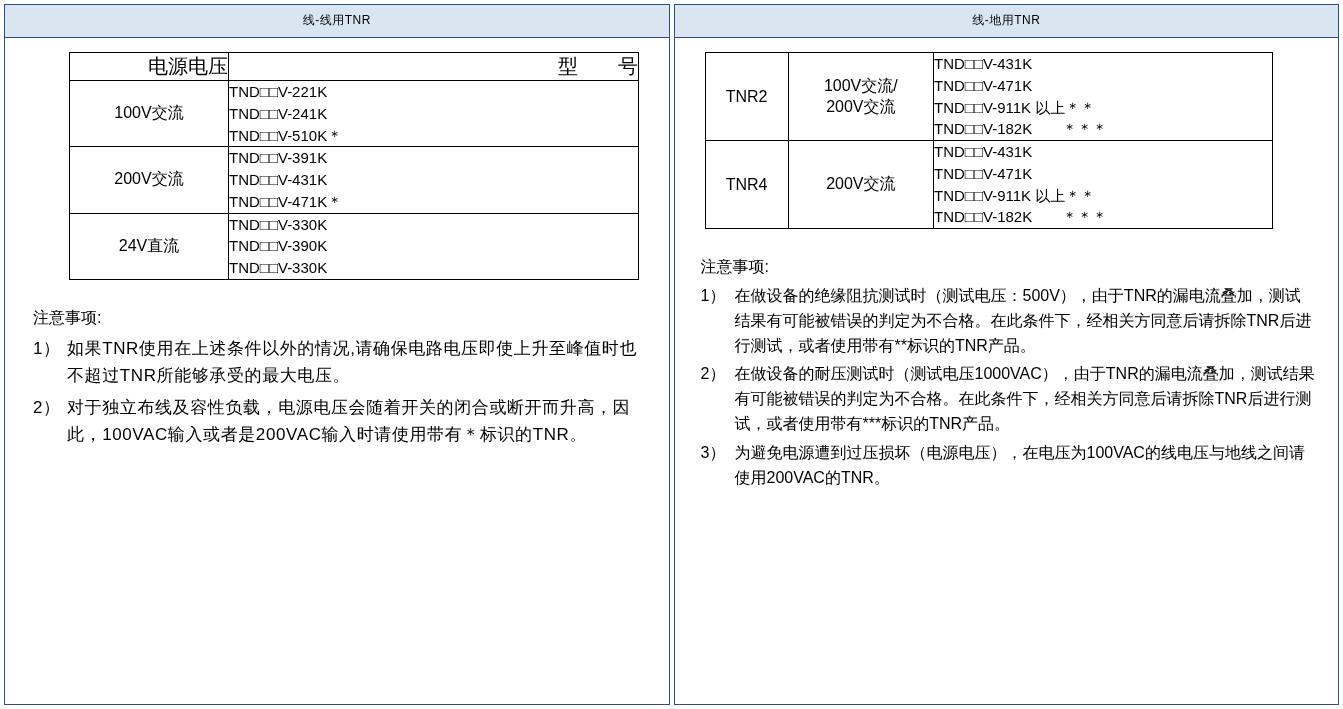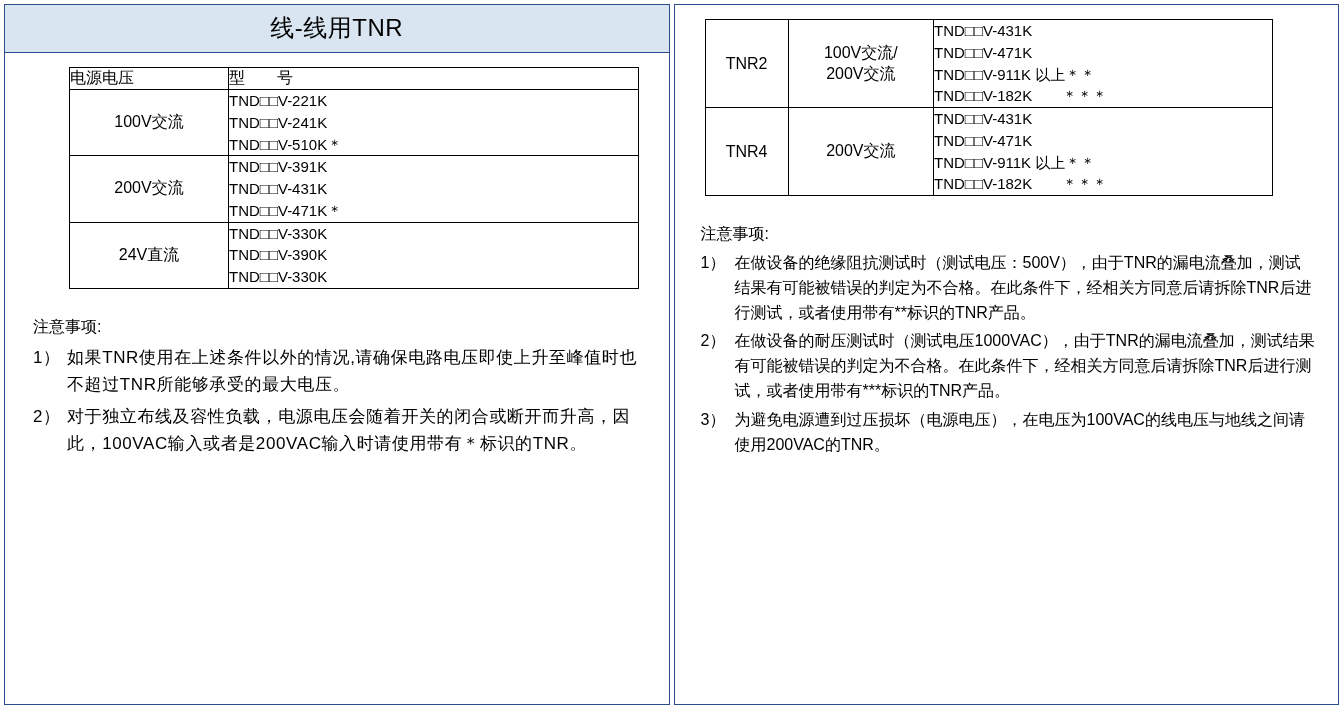--- a/index.html
+++ b/index.html
@@ -29,43 +29,43 @@
     flex: 1 1 0;
     display: flex;
     flex-direction: column;
     background: #ffffff;
   }
   .panel.left { margin-right: 4px; }
   .panel-header {
     background: #d9e6f2;
     border-bottom: 1px solid #2c4f8c;
     text-align: center;
-    font-size: 24px;
+    font-size: 12px;
     padding: 7px 0 8px 0;
     letter-spacing: 0.5px;
   }
   .panel-body {
     padding: 14px 22px 10px 22px;
     flex: 1 1 auto;
   }
 
   
   table.spec {
     border-collapse: collapse;
     font-size: 15px;
   }
   table.spec td, table.spec th {
     border: 1px solid #000;
     padding: 0;
     font-weight: normal;
   }
   .hdr {
-    text-align: left;
+    text-align: right;
     padding: 6px 4px;
-    font-size: 16px;
+    font-size: 20px;
   }
   .volt {
     text-align: center;
     vertical-align: middle;
     padding: 4px 10px;
     white-space: nowrap;
     font-size: 16px;
   }
   .models {
     padding: 4px 10px 5px 18px;
@@ -169,20 +169,21 @@
             <span class="num">2）</span>
             <span class="txt">对于独立布线及容性负载，电源电压会随着开关的闭合或断开而升高，因此，100VAC输入或者是200VAC输入时请使用带有＊标识的TNR。</span>
           </li>
         </ol>
       </div>
 
     </div>
   </div>
 
   <div class="panel right">
+    <div class="panel-header">线-地用TNR</div>
     <div class="panel-body">
 
       <table class="spec right-table">
         <tbody>
         <tr>
           <td class="volt">TNR2</td>
           <td class="volt" style="white-space:pre;">100V交流/
 200V交流</td>
           <td class="models">
             <div>TND□□V-431K</div>

